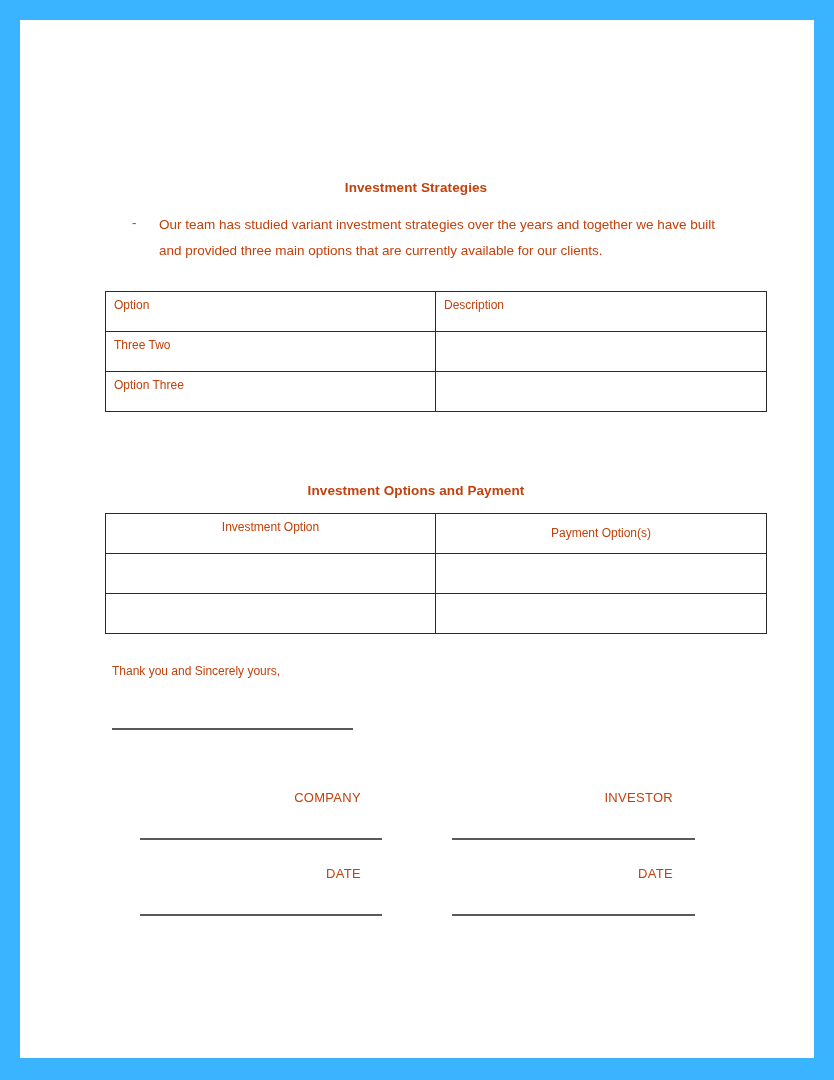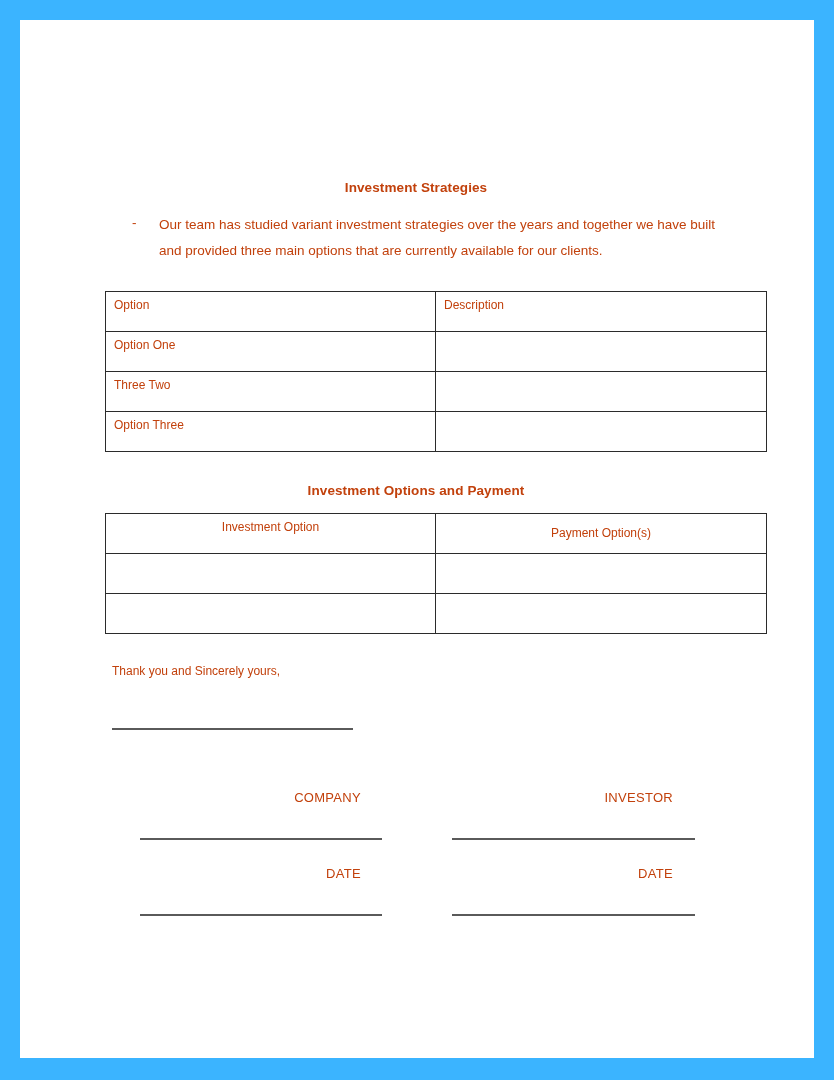--- a/index.html
+++ b/index.html
@@ -162,24 +162,20 @@
         <span id="intro-text">Our team has studied variant investment strategies over the years and together we have built and provided three main options that are currently available for our clients.</span>
       </div>
 
       <table class="doc-table" id="strategies-table">
         <tbody>
             <tr>
           <td class="col-left">Option</td>
           <td class="col-right">Description</td>
         </tr>
         <tr>
-          <td class="col-left">Option One</td>
-          <td class="col-right"></td>
-        </tr>
-        <tr>
           <td class="col-left">Three Two</td>
           <td class="col-right"></td>
         </tr>
         <tr>
           <td class="col-left">Option Three</td>
           <td class="col-right"></td>
         </tr>
       </tbody>
         </table>
 

